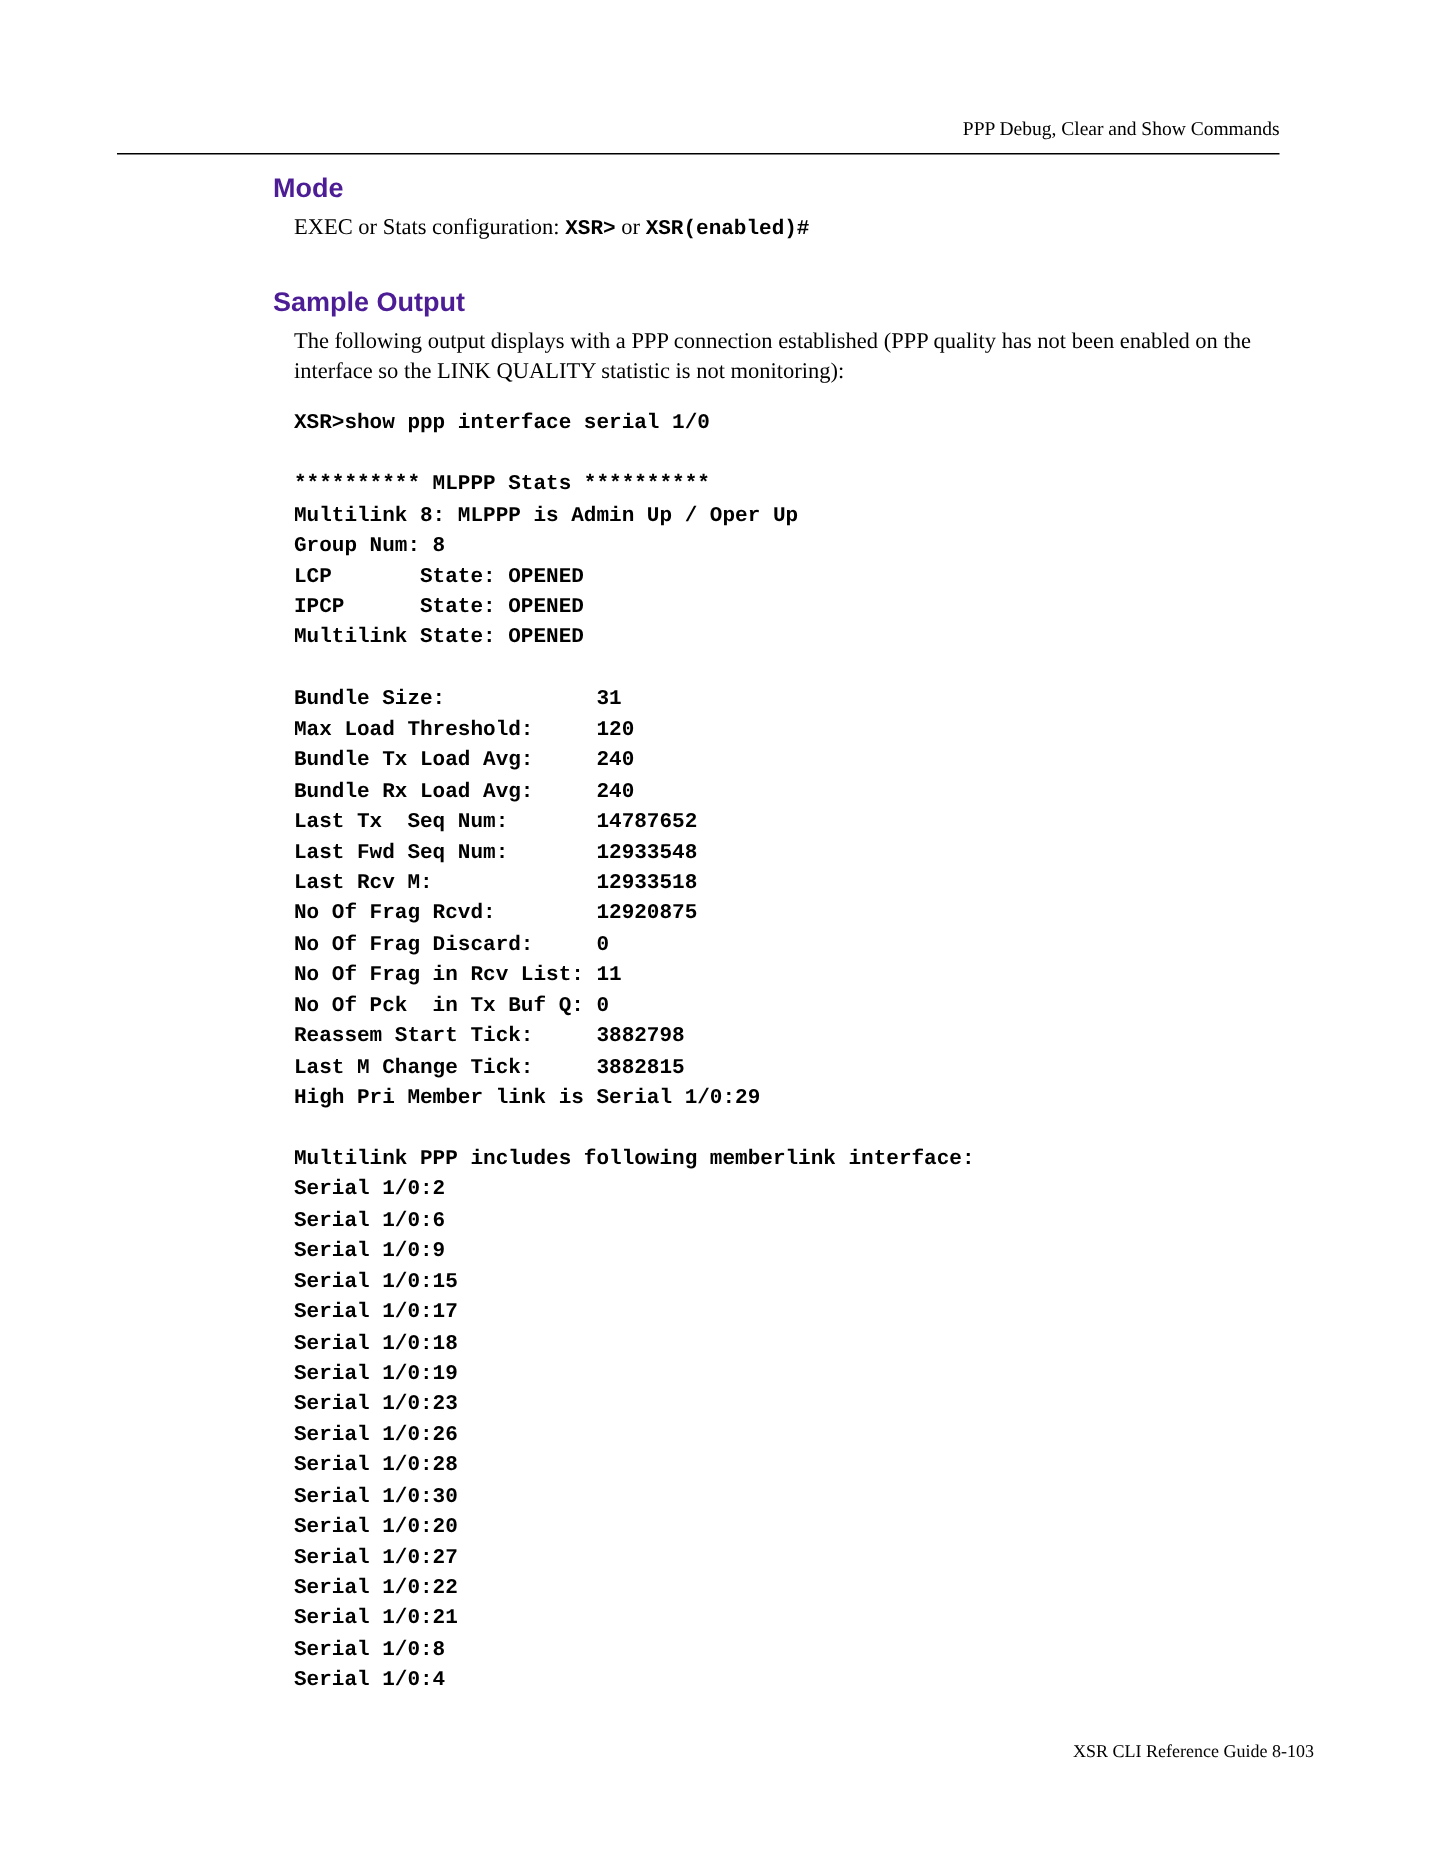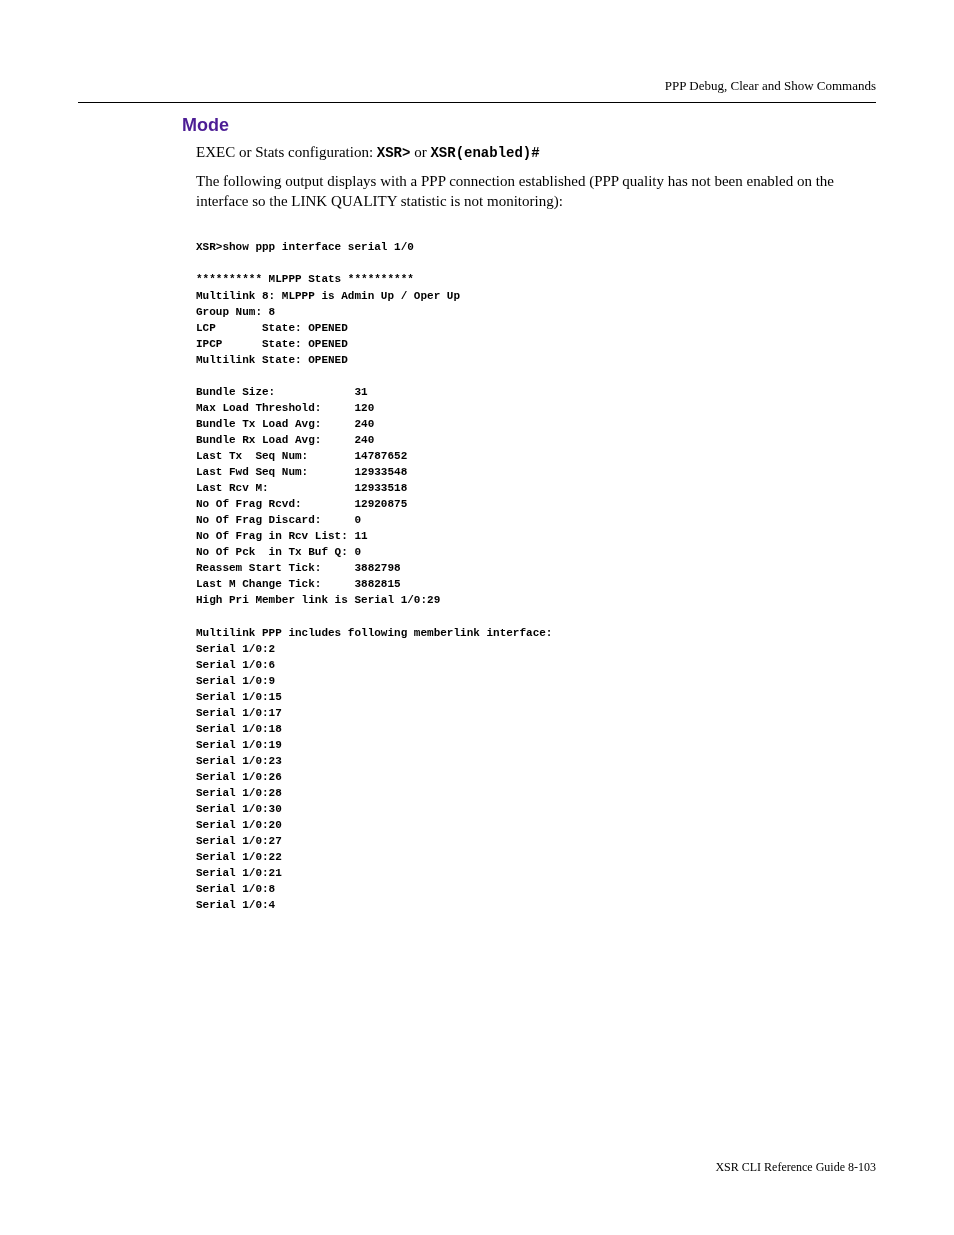--- a/index.html
+++ b/index.html
@@ -7,21 +7,21 @@
     padding: 0;
     background: #fff;
     font-family: "Palatino Linotype", "Book Antiqua", Palatino, serif;
     color: #000;
     width: 954px;
     height: 1235px;
     box-sizing: border-box;
     position: relative;
   }
   .page {
-    padding: 78px 78px 0 78px;
+    padding: 78px 101px 0 78px;
     box-sizing: border-box;
   }
   .header-right {
     text-align: right;
     font-size: 13px;
     margin-bottom: 8px;
   }
   .hr {
     border: none;
     border-top: 1px solid #000;
@@ -41,23 +41,23 @@
     max-width: 680px;
   }
   .mono {
     font-family: "Courier New", Courier, monospace;
     font-weight: bold;
     font-size: 14px;
   }
   pre.code {
     font-family: "Courier New", Courier, monospace;
     font-weight: bold;
-    font-size: 11px;
+    font-size: 14px;
     line-height: 1.46;
-    margin: 28px 0 0 118px;
+    margin: 14px 0 0 118px;
     white-space: pre;
   }
   .footer {
     position: absolute;
     right: 78px;
     bottom: 60px;
     font-size: 12px;
     text-align: left;
   }
 </style>
@@ -71,20 +71,21 @@
 
   <h2 class="section">Mode</h2>
 
   <div class="body-text">
     <span>EXEC or Stats configuration: </span>
     <span class="mono">XSR&gt;</span>
     <span> or </span>
     <span class="mono">XSR(enabled)#</span>
   </div>
 
+  <h2 class="section" style="margin-top:28px;">Sample Output</h2>
 
   <div class="body-text">The following output displays with a PPP connection established (PPP quality has not been enabled on the interface so the LINK QUALITY statistic is not monitoring):</div>
 
   <pre class="code">XSR&gt;show ppp interface serial 1/0
 
 ********** MLPPP Stats **********
 Multilink 8: MLPPP is Admin Up / Oper Up
 Group Num: 8
 LCP       State: OPENED
 IPCP      State: OPENED

